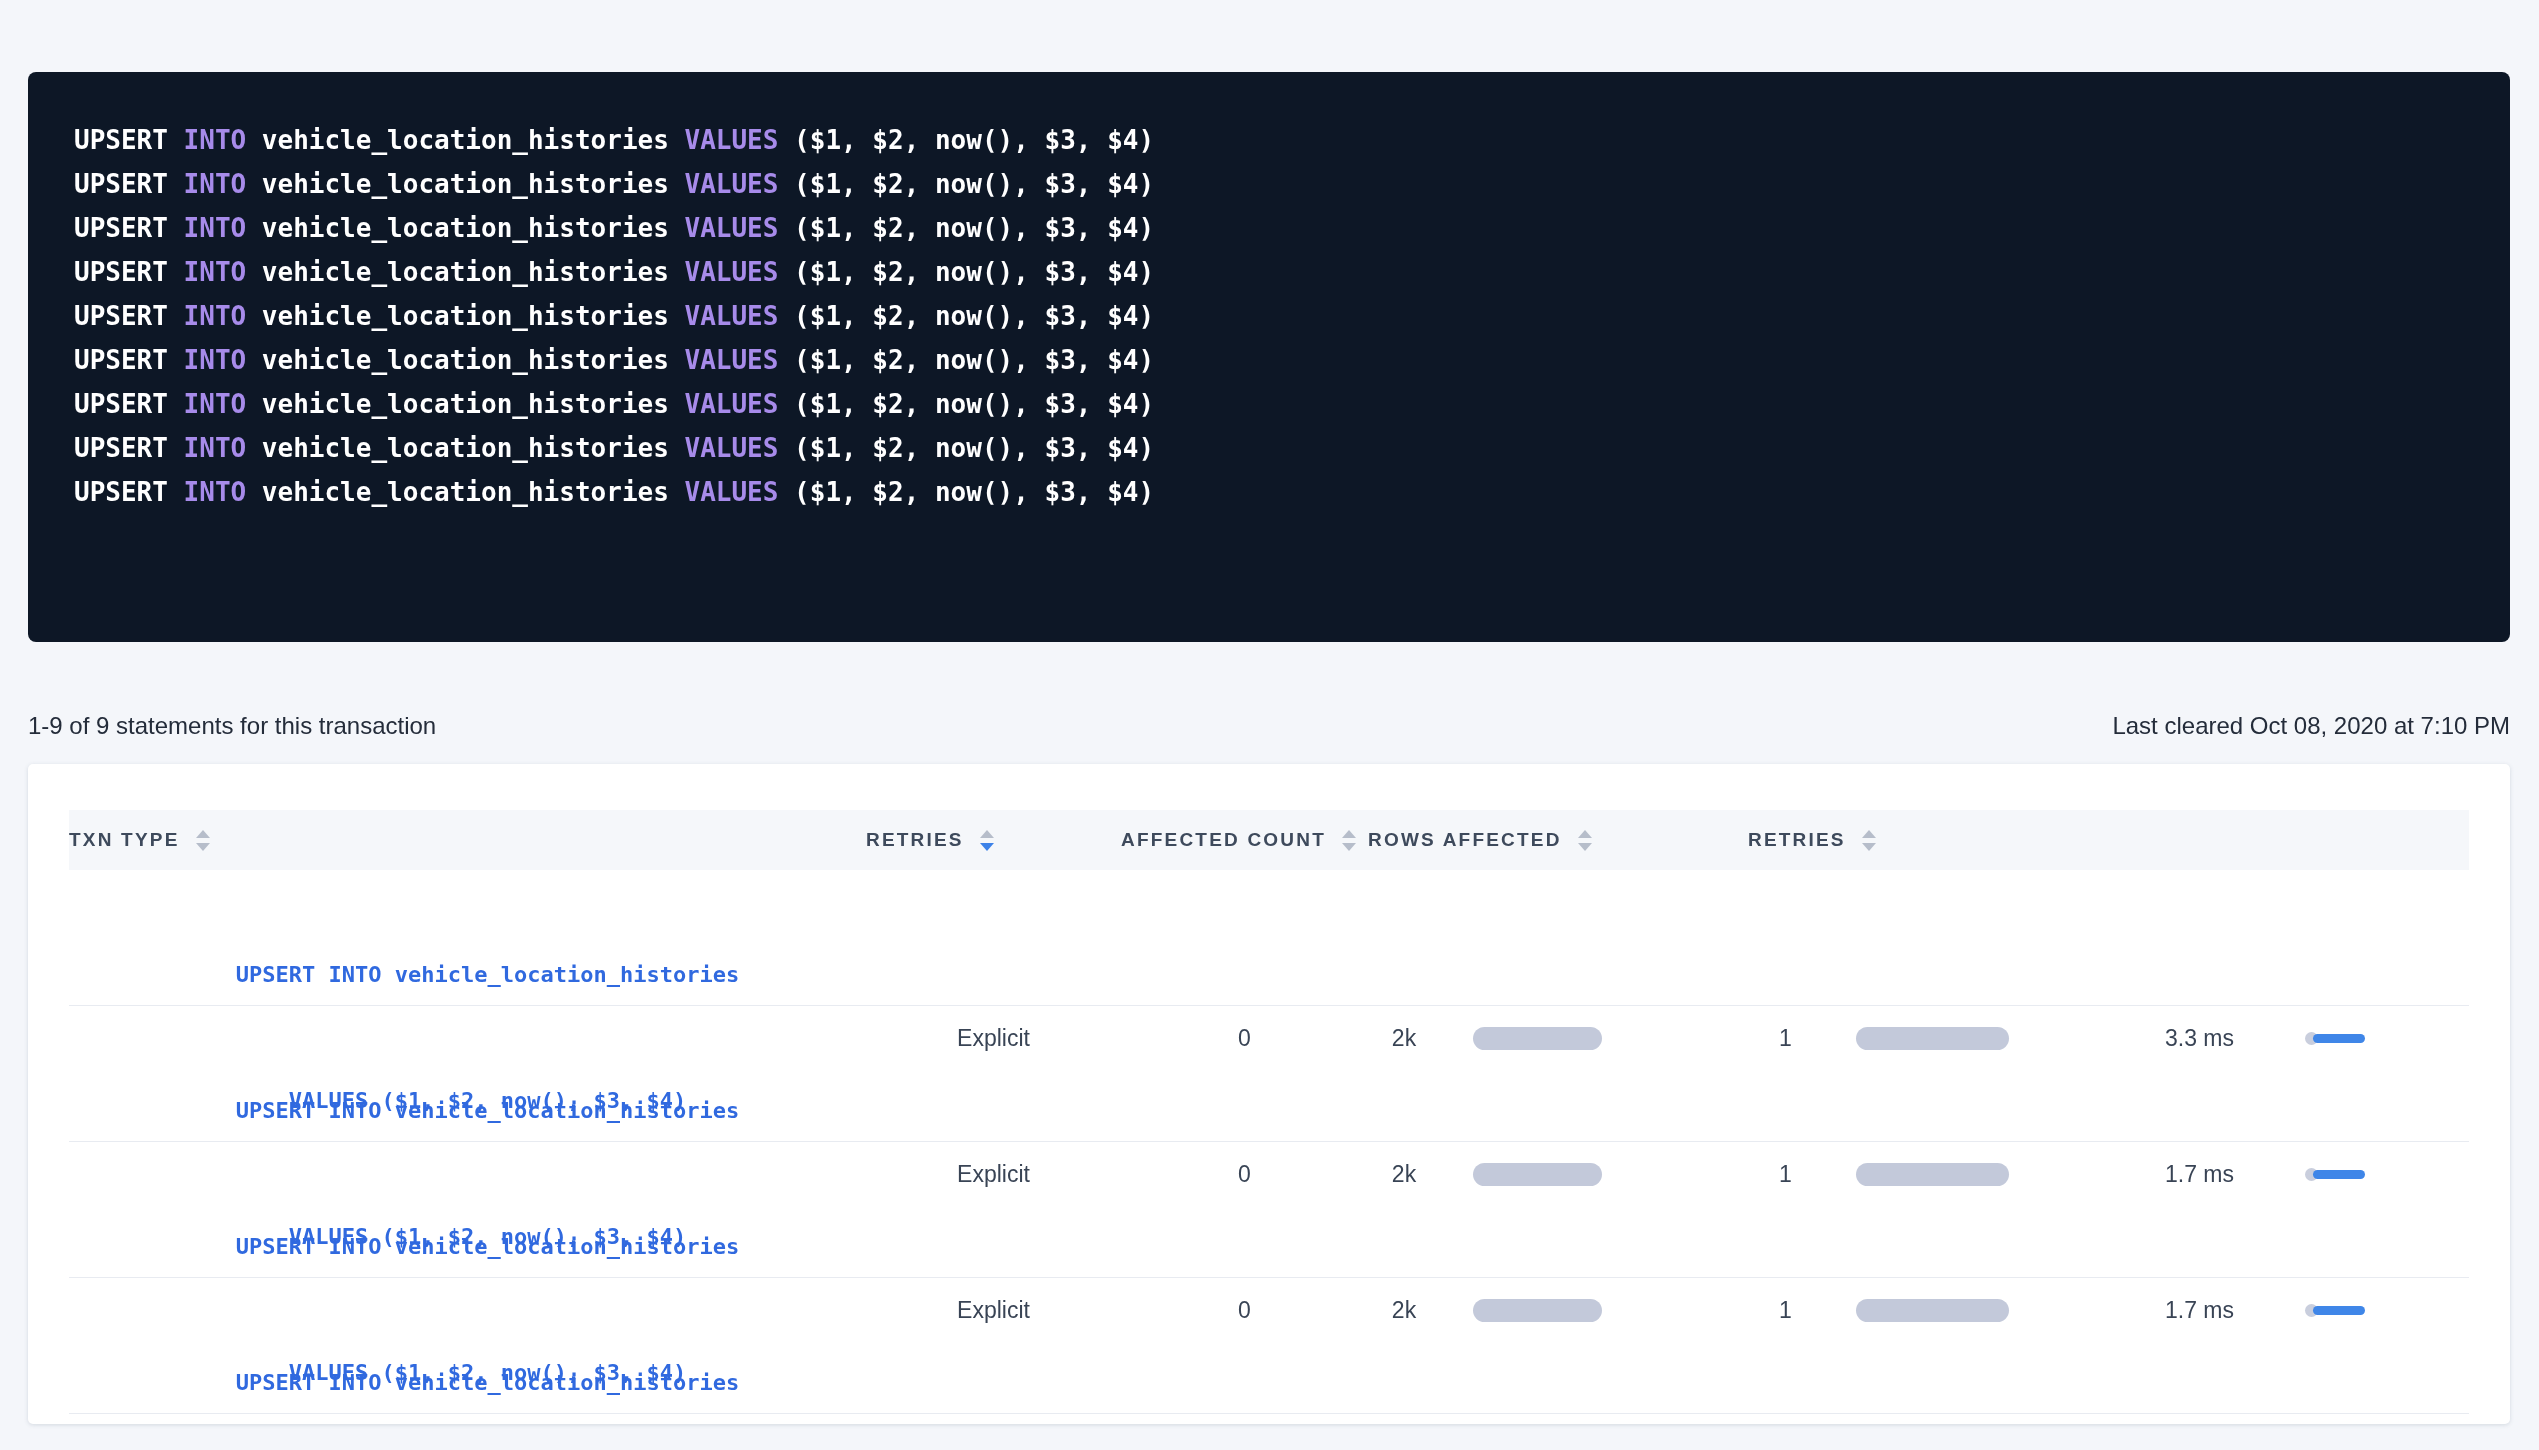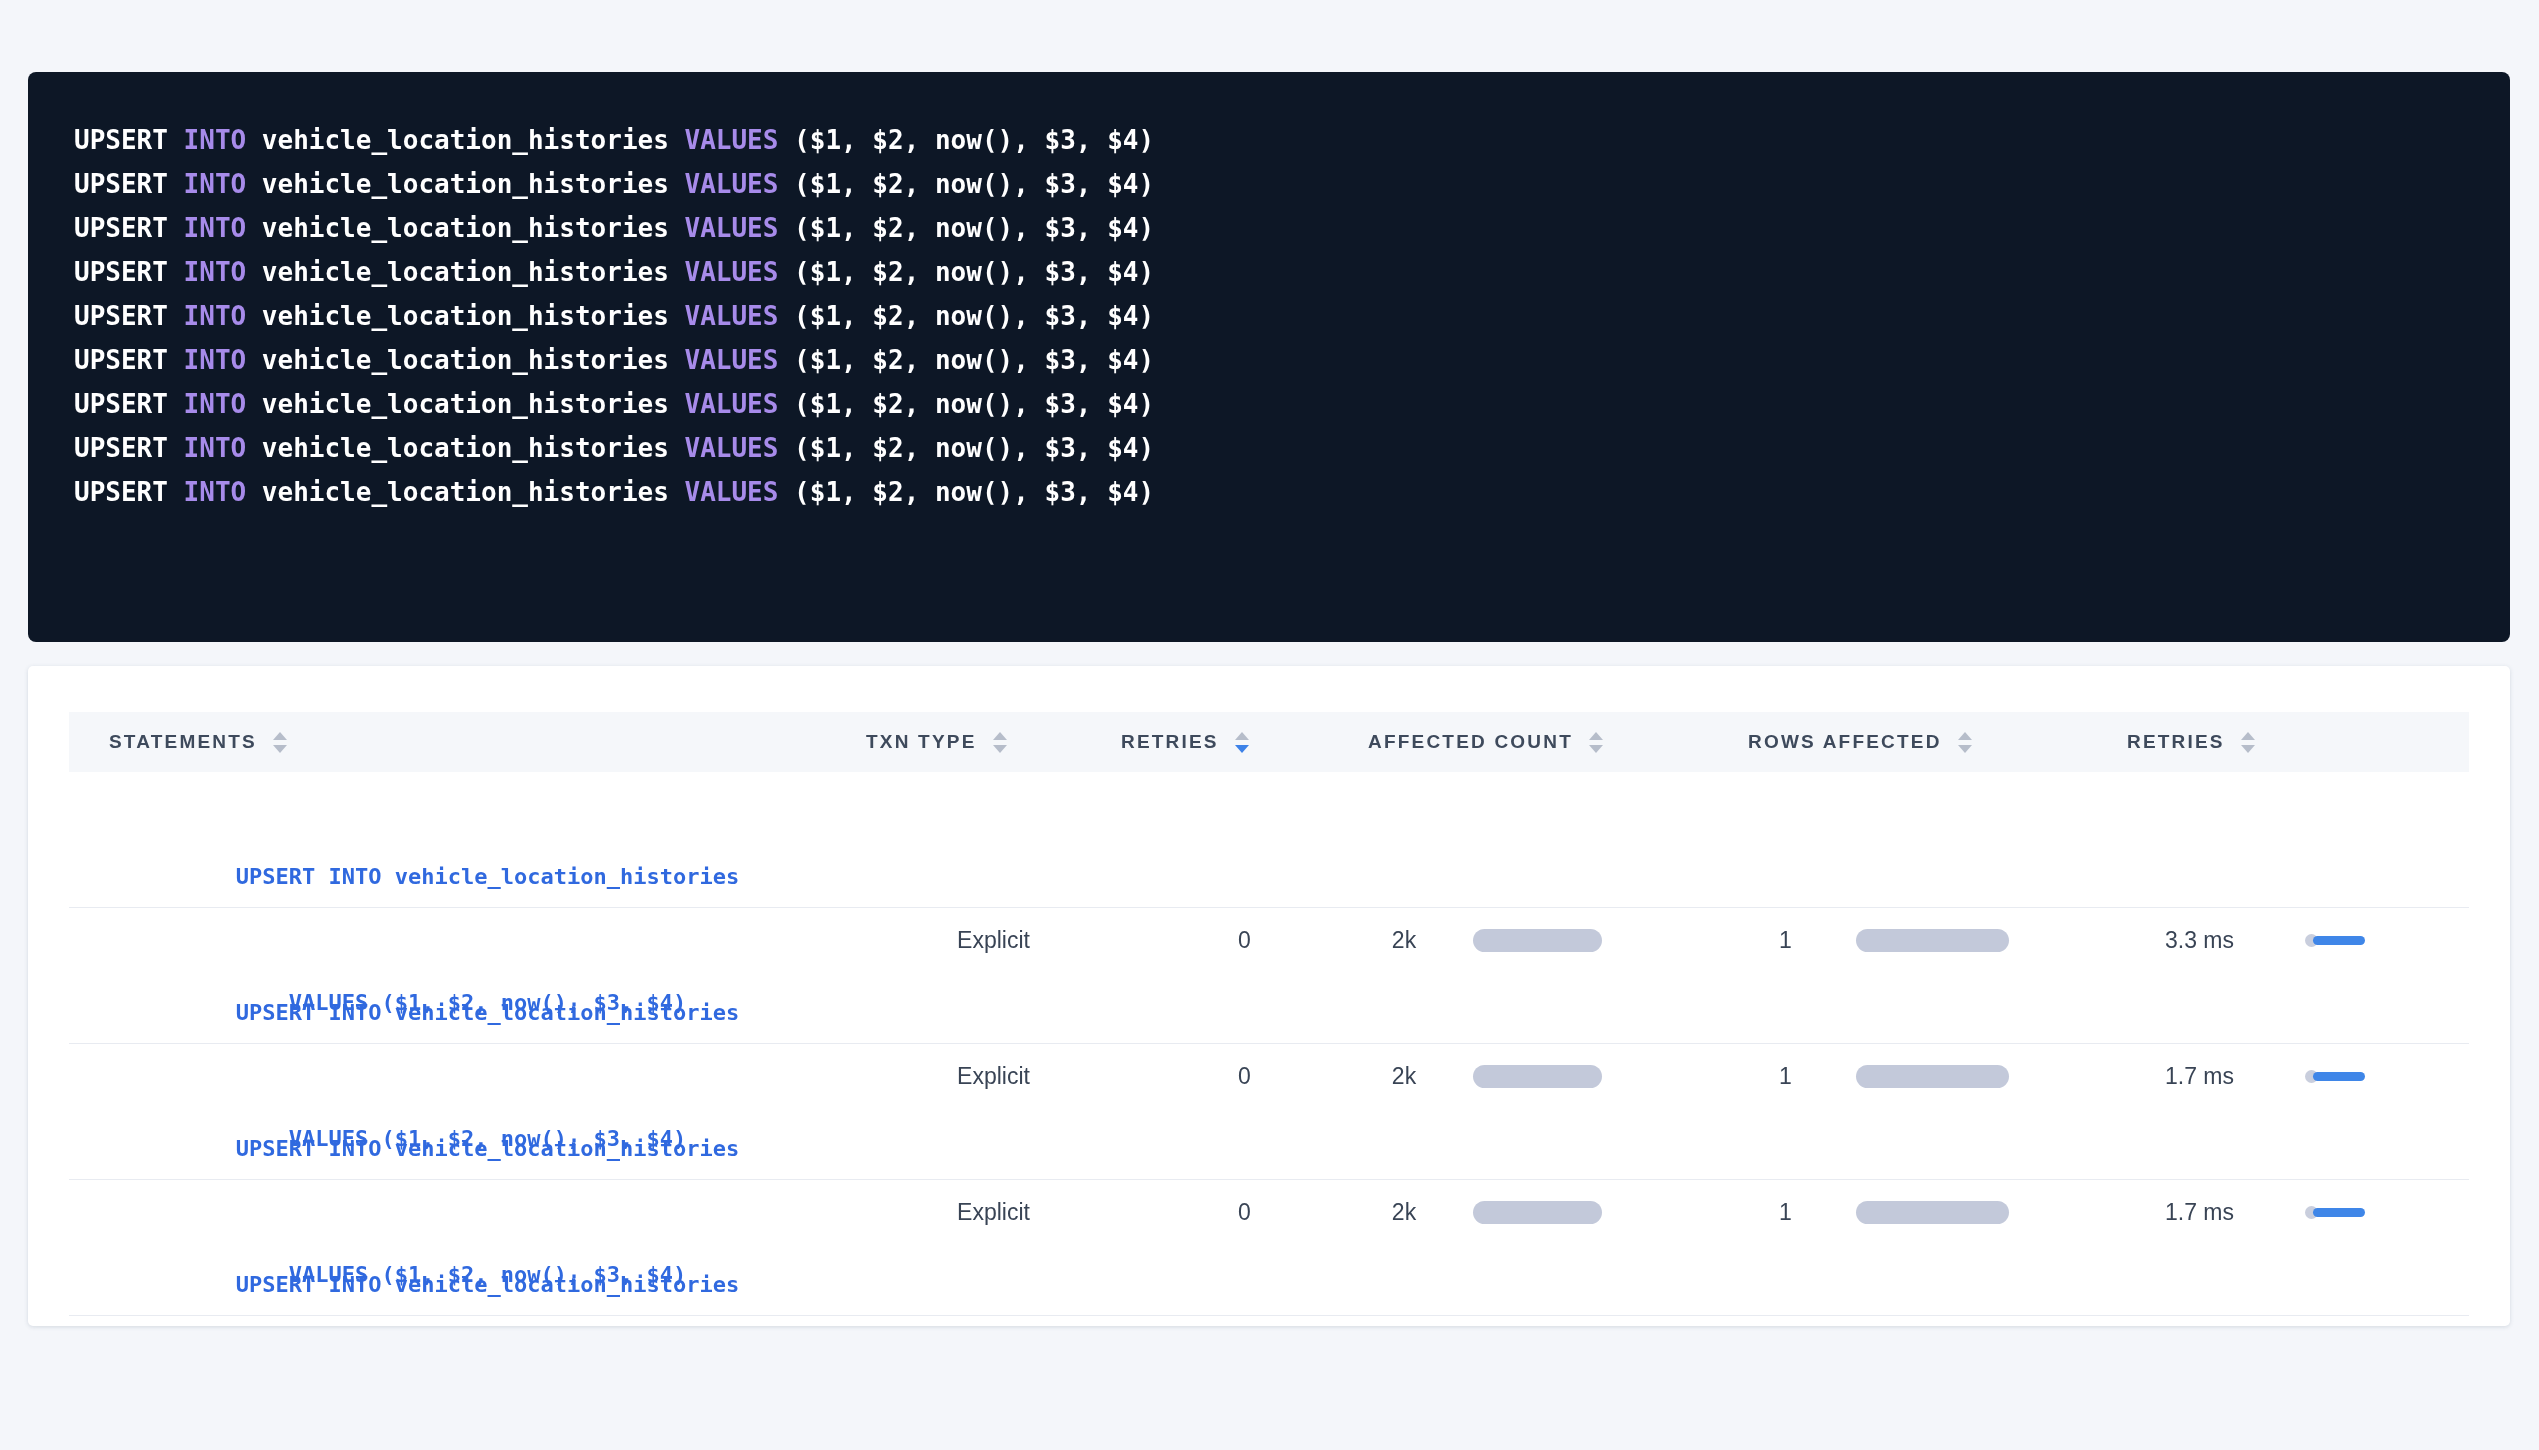--- a/index.html
+++ b/index.html
@@ -154,31 +154,28 @@
   }
 </style>
 </head>
 <body>
 
 <div class="page">
 
 
   <div class="sql-box"><div class="code-line"><span class="code">UPSERT </span><span class="keyword">INTO</span><span class="code"> vehicle_location_histories </span><span class="keyword">VALUES</span><span class="code"> ($1, $2, now(), $3, $4)</span></div><div class="code-line"><span class="code">UPSERT </span><span class="keyword">INTO</span><span class="code"> vehicle_location_histories </span><span class="keyword">VALUES</span><span class="code"> ($1, $2, now(), $3, $4)</span></div><div class="code-line"><span class="code">UPSERT </span><span class="keyword">INTO</span><span class="code"> vehicle_location_histories </span><span class="keyword">VALUES</span><span class="code"> ($1, $2, now(), $3, $4)</span></div><div class="code-line"><span class="code">UPSERT </span><span class="keyword">INTO</span><span class="code"> vehicle_location_histories </span><span class="keyword">VALUES</span><span class="code"> ($1, $2, now(), $3, $4)</span></div><div class="code-line"><span class="code">UPSERT </span><span class="keyword">INTO</span><span class="code"> vehicle_location_histories </span><span class="keyword">VALUES</span><span class="code"> ($1, $2, now(), $3, $4)</span></div><div class="code-line"><span class="code">UPSERT </span><span class="keyword">INTO</span><span class="code"> vehicle_location_histories </span><span class="keyword">VALUES</span><span class="code"> ($1, $2, now(), $3, $4)</span></div><div class="code-line"><span class="code">UPSERT </span><span class="keyword">INTO</span><span class="code"> vehicle_location_histories </span><span class="keyword">VALUES</span><span class="code"> ($1, $2, now(), $3, $4)</span></div><div class="code-line"><span class="code">UPSERT </span><span class="keyword">INTO</span><span class="code"> vehicle_location_histories </span><span class="keyword">VALUES</span><span class="code"> ($1, $2, now(), $3, $4)</span></div><div class="code-line"><span class="code">UPSERT </span><span class="keyword">INTO</span><span class="code"> vehicle_location_histories </span><span class="keyword">VALUES</span><span class="code"> ($1, $2, now(), $3, $4)</span></div></div>
 
+  <div class="meta-row">
+    <span>1-9 of 9 statements for this transaction</span>
+    <span>Last cleared Oct 08, 2020 at 7:10 PM</span>
+  </div>
 
   <div class="card">
 
     <div class="grid-row thead">
-      <div class="th first">
-        <span>STATEMENTS</span>
-        <span class="sort">
-            <i class="tri-up"></i>
-            <i class="tri-down"></i>
-          </span>
-      </div>
       <div class="th">
         <span>TXN TYPE</span>
         <span class="sort">
             <i class="tri-up"></i>
             <i class="tri-down"></i>
           </span>
       </div>
       <div class="th sort-desc">
         <span>RETRIES</span>
         <span class="sort">

